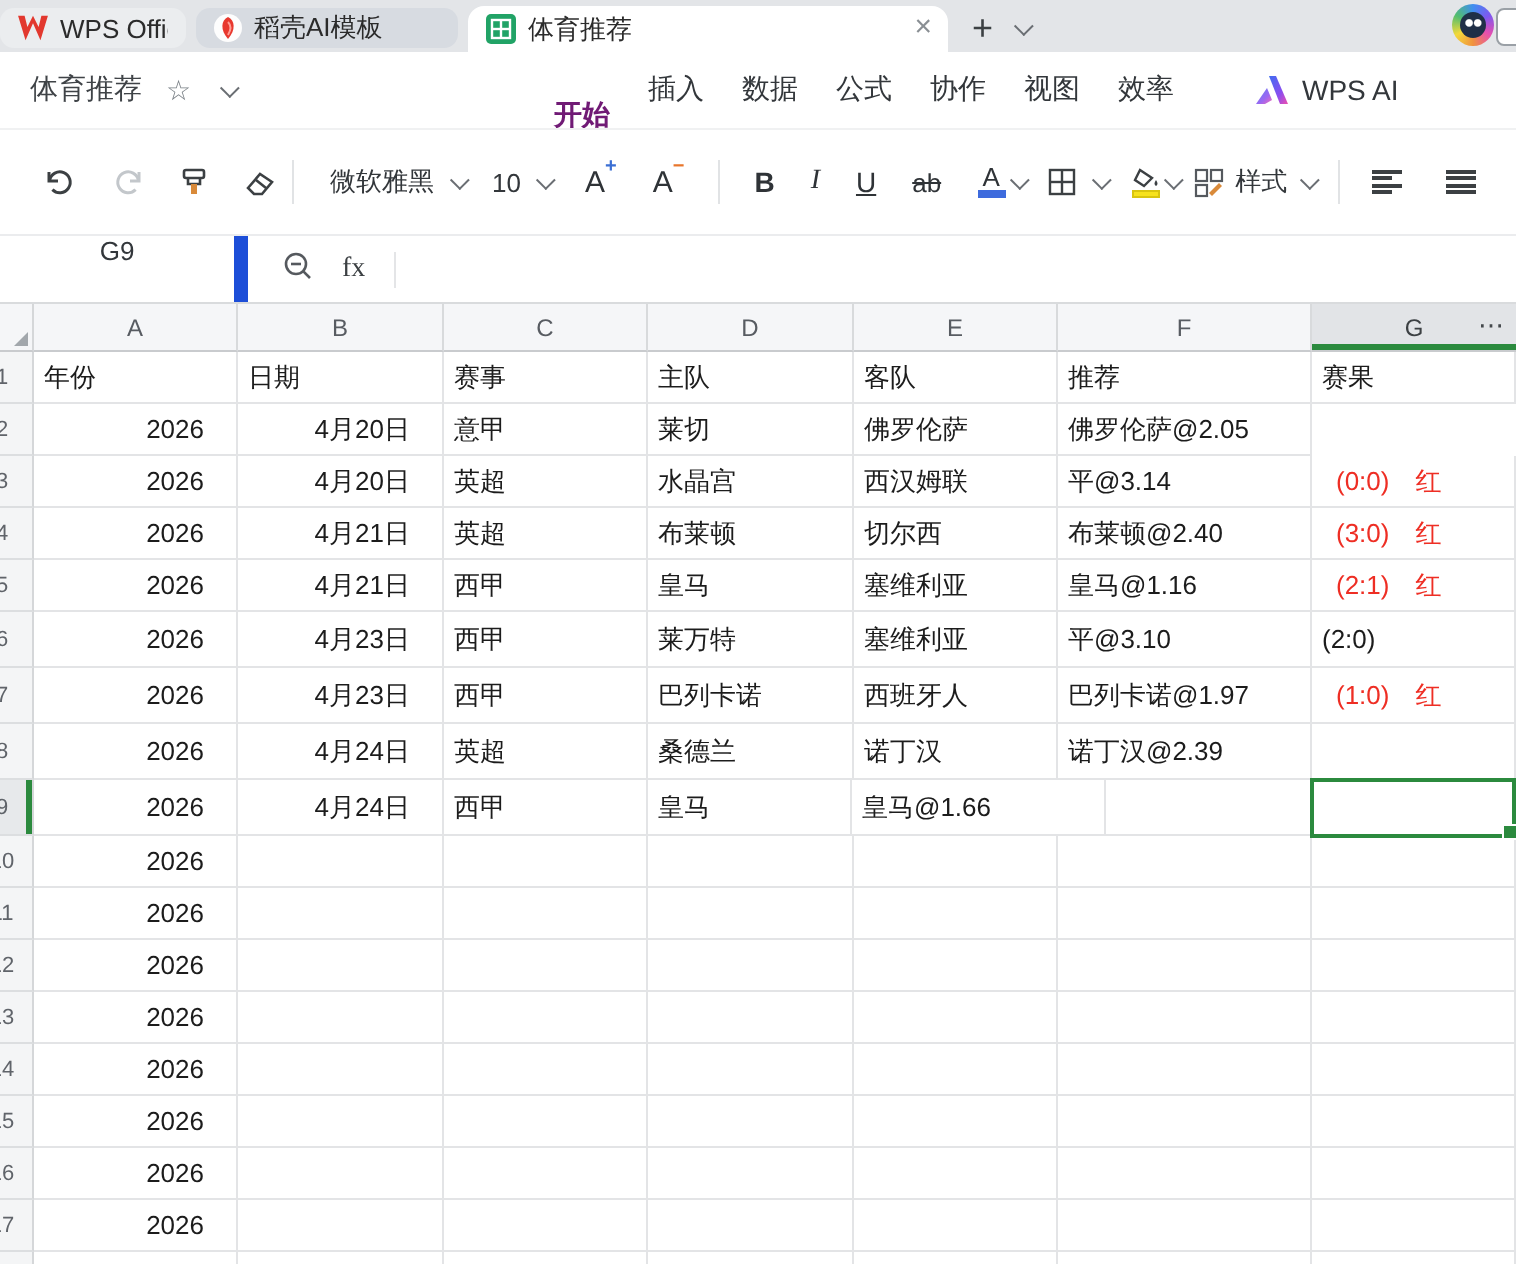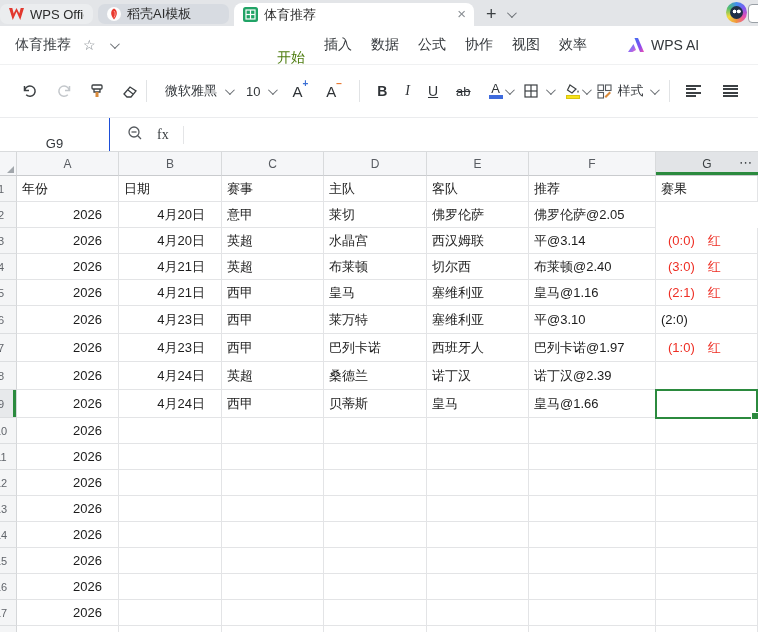--- a/index.html
+++ b/index.html
@@ -32,21 +32,21 @@
   .i-docer{width:14px;height:14px;flex:0 0 14px;}
   .i-sheet{width:15px;height:15px;flex:0 0 15px;}
 
   
   .menubar{top:26px;height:38px;background:#fff;display:flex;align-items:center;}
   .doc-title{margin-left:15px;font-size:14px;color:#3f4347;}
   .star{margin-left:12px;font-size:14px;color:#7b8187;}
   .menubar .chev{margin-left:14px;}
   .menus{position:absolute;left:276px;top:0;height:38px;display:flex;align-items:center;gap:17px;}
   .menu-item{font-size:14px;color:#33373b;position:relative;padding:0 1px;white-space:nowrap;}
-  .menu-item.active{color:#4d7c0f;font-weight:normal;margin-top:25px;}
+  .menu-item.active{color:#701a75;font-weight:bold;margin-top:25px;}
   .menu-item.active::after{content:'';position:absolute;left:-2px;right:-2px;bottom:-9px;height:3px;background:#1b7a3e;}
   .ai-item{display:flex;align-items:center;gap:7px;margin-left:23px;font-size:14px;color:#33373b;}
   .i-ai{width:16px;height:14px;}
 
   
   .toolbar{top:64px;height:54px;background:#fff;border-top:1px solid #f0f1f2;border-bottom:1px solid #ebecee;
            display:flex;align-items:center;overflow:hidden;}
   .tb{display:flex;align-items:center;justify-content:center;color:#3c4043;}
   .sep{width:1px;height:22px;background:#e1e3e5;margin:0 8px;flex:0 0 1px;}
   .glyph16{width:16px;height:16px;}
@@ -66,22 +66,22 @@
   .bar{width:14px;height:4px;margin-top:1px;}
   .bar-blue{background:#3e6bdd;}
   .bar-yellow{background:#f7e21c;border:1px solid #d9c50e;box-sizing:border-box;}
   .style-group{display:flex;align-items:center;gap:6px;margin-left:8px;font-size:13px;color:#33373b;}
   .align{width:15px;height:12px;display:flex;flex-direction:column;justify-content:space-between;margin:0 8px;}
   .align i{display:block;height:1.6px;background:#3c4043;}
   .align .full{width:15px;} .align .half{width:10px;}
 
   
   .formulabar{top:118px;height:34px;background:#fff;border-bottom:1px solid #d9dbdd;display:flex;align-items:center;}
-  .namebox{width:110px;height:100%;display:flex;align-items:flex-end;justify-content:center;
-           border-right:1px solid #1d4ed8;font-size:13px;color:#33373b;box-sizing:border-box;}
+  .namebox{width:124px;height:100%;display:flex;align-items:flex-start;justify-content:center;
+           border-right:7px solid #1d4ed8;font-size:13px;color:#33373b;box-sizing:border-box;}
   .fb-ic{margin-left:17px;}
   .fx{margin-left:14px;font-size:14px;font-family:"Liberation Serif",serif;color:#3c4043;}
   .fb-sep{width:1px;height:18px;background:#e4e5e7;margin-left:14px;}
 
   
   .sheet{top:152px;height:480px;background:#fff;overflow:hidden;position:absolute;}
   .colheads{display:flex;height:24px;}
   .corner{flex:0 0 17px;background:#f5f6f8;border-right:1px solid #d5d7d9;border-bottom:1px solid #c9cbce;position:relative;box-sizing:border-box;}
   .corner::after{content:'';position:absolute;right:2px;bottom:2px;width:0;height:0;
                  border-left:7px solid transparent;border-bottom:7px solid #a2a7ac;}
@@ -383,21 +383,20 @@
         <div class="cell cF l">诺丁汉@2.39</div>
         <div class="cell cG l"></div>
       </div>
       <div class="row" style="height: 28px;">
         <div class="rowhead sel">
           <span class="rnum">9</span>
         </div>
         <div class="cell cA r">2026</div>
         <div class="cell cB r">4月24日</div>
         <div class="cell cC l">西甲</div>
-        <div class="cell cD l">贝蒂斯</div>
         <div class="cell cE l">皇马</div>
         <div class="cell cF l">皇马@1.66</div>
         <div class="cell cG l"></div>
       </div>
       <div class="row" style="height: 26px;">
         <div class="rowhead">
           <span class="rnum">10</span>
         </div>
         <div class="cell cA r">2026</div>
         <div class="cell cB r"></div>

